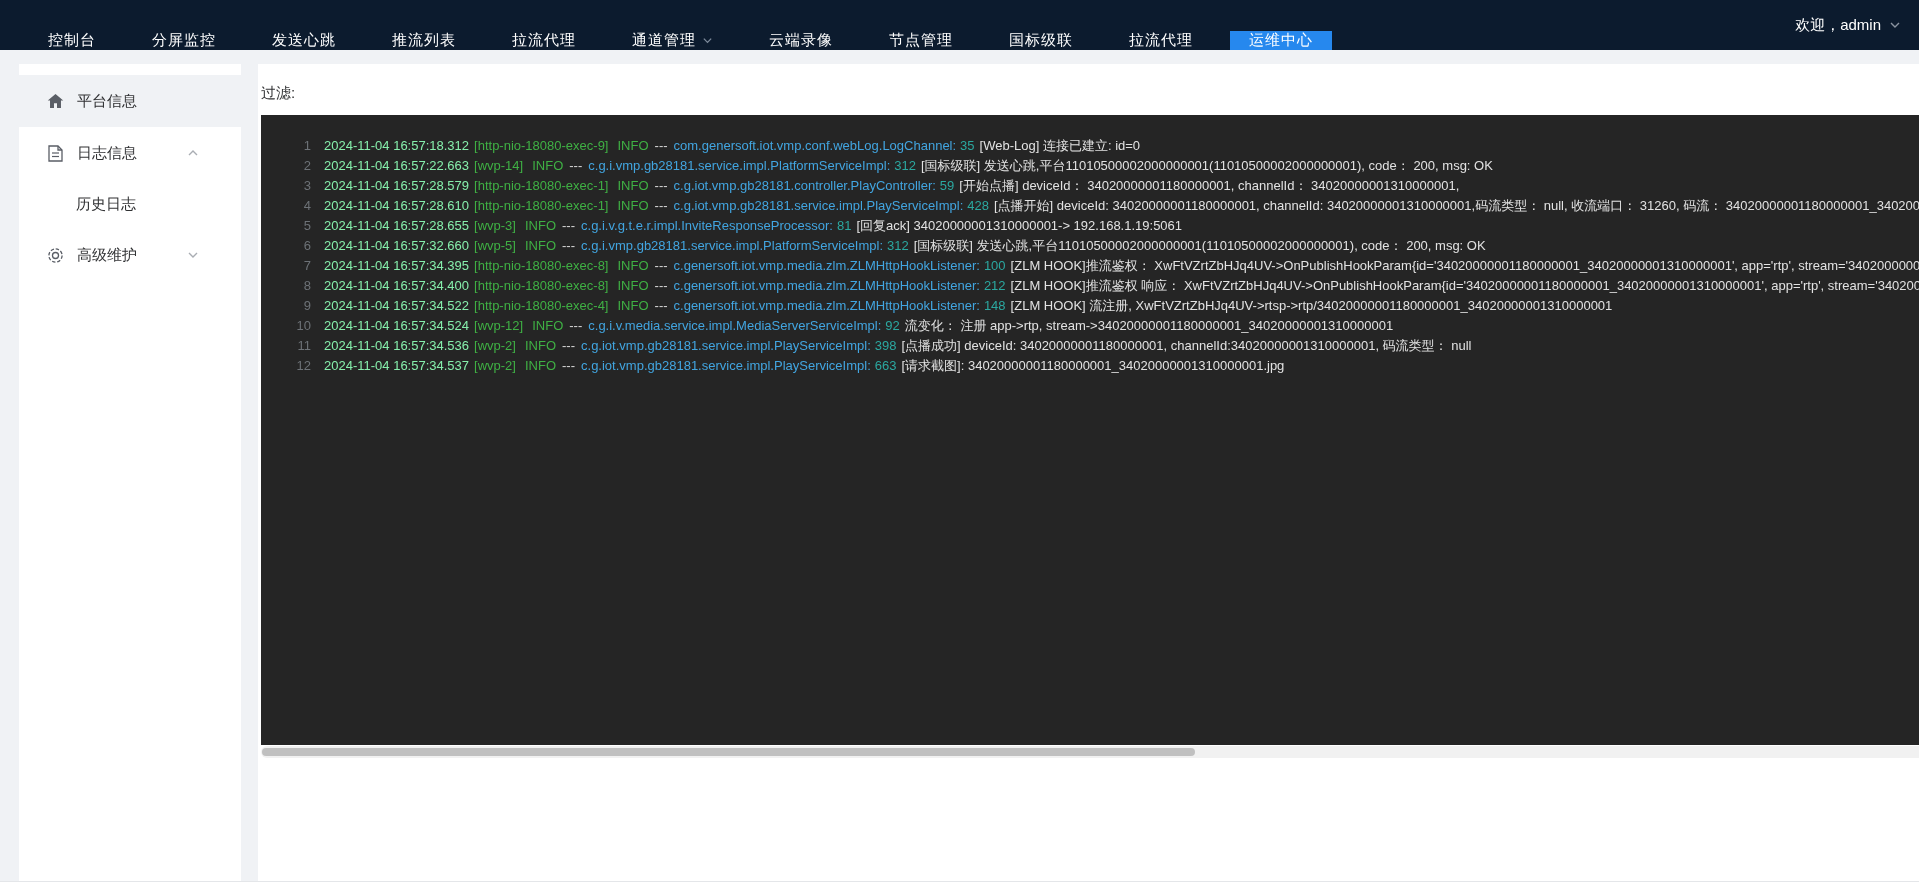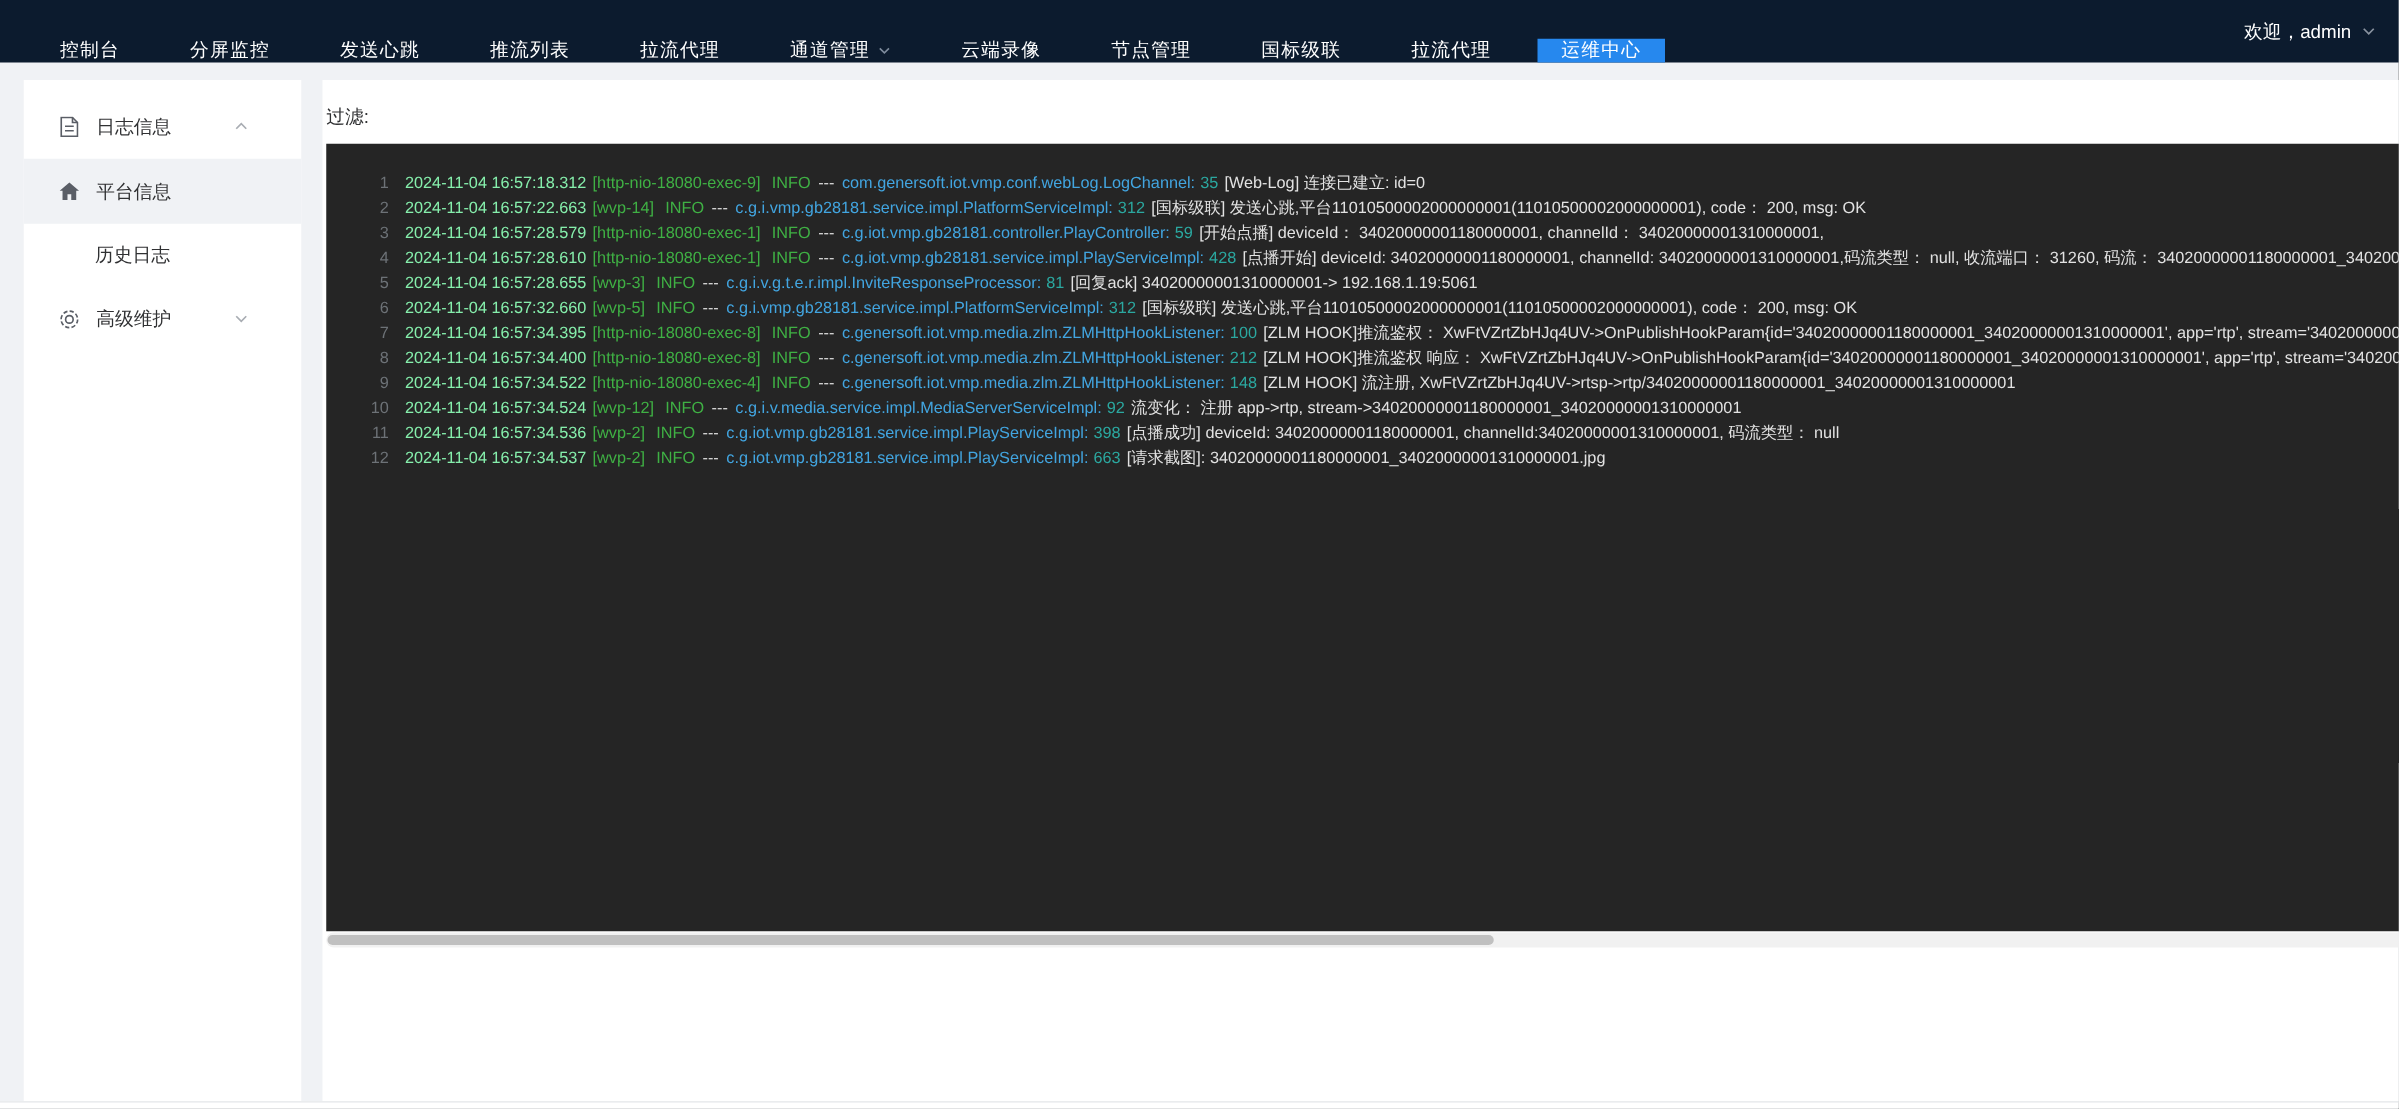--- a/index.html
+++ b/index.html
@@ -224,46 +224,46 @@
       <svg width="12" height="12" viewBox="0 0 12 12">
           <polyline points="2,4 6,8 10,4" fill="none" stroke="#8a93a0" stroke-width="1.4"></polyline>
         </svg>
     </span>
   </div>
 </div>
 
 <div class="content">
 
   <div class="sidebar">
+    <div class="menu-item plain-bg">
+      <span class="mi-icon">
+        <svg width="17" height="16" viewBox="0 0 18 16">
+            <path d="M9 0.5 L0.8 7.6 h2.4 V15.5 h4.2 v-5 h3.2 v5 h4.2 V7.6 h2.4 Z" fill="#5a5e66"></path>
+          </svg>
+      </span>
+      <span class="mi-label">平台信息</span>
+    </div>
+
     <div class="menu-item">
       <span class="mi-icon">
         <svg width="15" height="17" viewBox="0 0 15 17">
           <path d="M1 1 h9 l4 4 v11 h-13 Z" fill="none" stroke="#5a5e66" stroke-width="1.3"></path>
           <path d="M10 1 v4 h4" fill="none" stroke="#5a5e66" stroke-width="1.3"></path>
           <line x1="4" y1="8" x2="11" y2="8" stroke="#5a5e66" stroke-width="1.2"></line>
           <line x1="4" y1="11.5" x2="11" y2="11.5" stroke="#5a5e66" stroke-width="1.2"></line>
         </svg>
       </span>
       <span class="mi-label">日志信息</span>
       <span class="mi-arrow">
         <svg width="12" height="12" viewBox="0 0 12 12">
             <polyline points="2,8 6,4 10,8" fill="none" stroke="#a9adb3" stroke-width="1.4"></polyline>
           </svg>
       </span>
     </div>
 
-    <div class="menu-item plain-bg">
-      <span class="mi-icon">
-        <svg width="17" height="16" viewBox="0 0 18 16">
-            <path d="M9 0.5 L0.8 7.6 h2.4 V15.5 h4.2 v-5 h3.2 v5 h4.2 V7.6 h2.4 Z" fill="#5a5e66"></path>
-          </svg>
-      </span>
-      <span class="mi-label">平台信息</span>
-    </div>
-
     <div class="submenu-item">
       <span>历史日志</span>
     </div>
 
     <div class="menu-item">
       <span class="mi-icon">
         <svg width="17" height="17" viewBox="0 0 18 18">
           <circle cx="9" cy="9" r="7" fill="none" stroke="#5a5e66" stroke-width="1.4" stroke-dasharray="3.6 1.9"></circle>
           <circle cx="9" cy="9" r="3.2" fill="none" stroke="#5a5e66" stroke-width="1.4"></circle>
         </svg>

